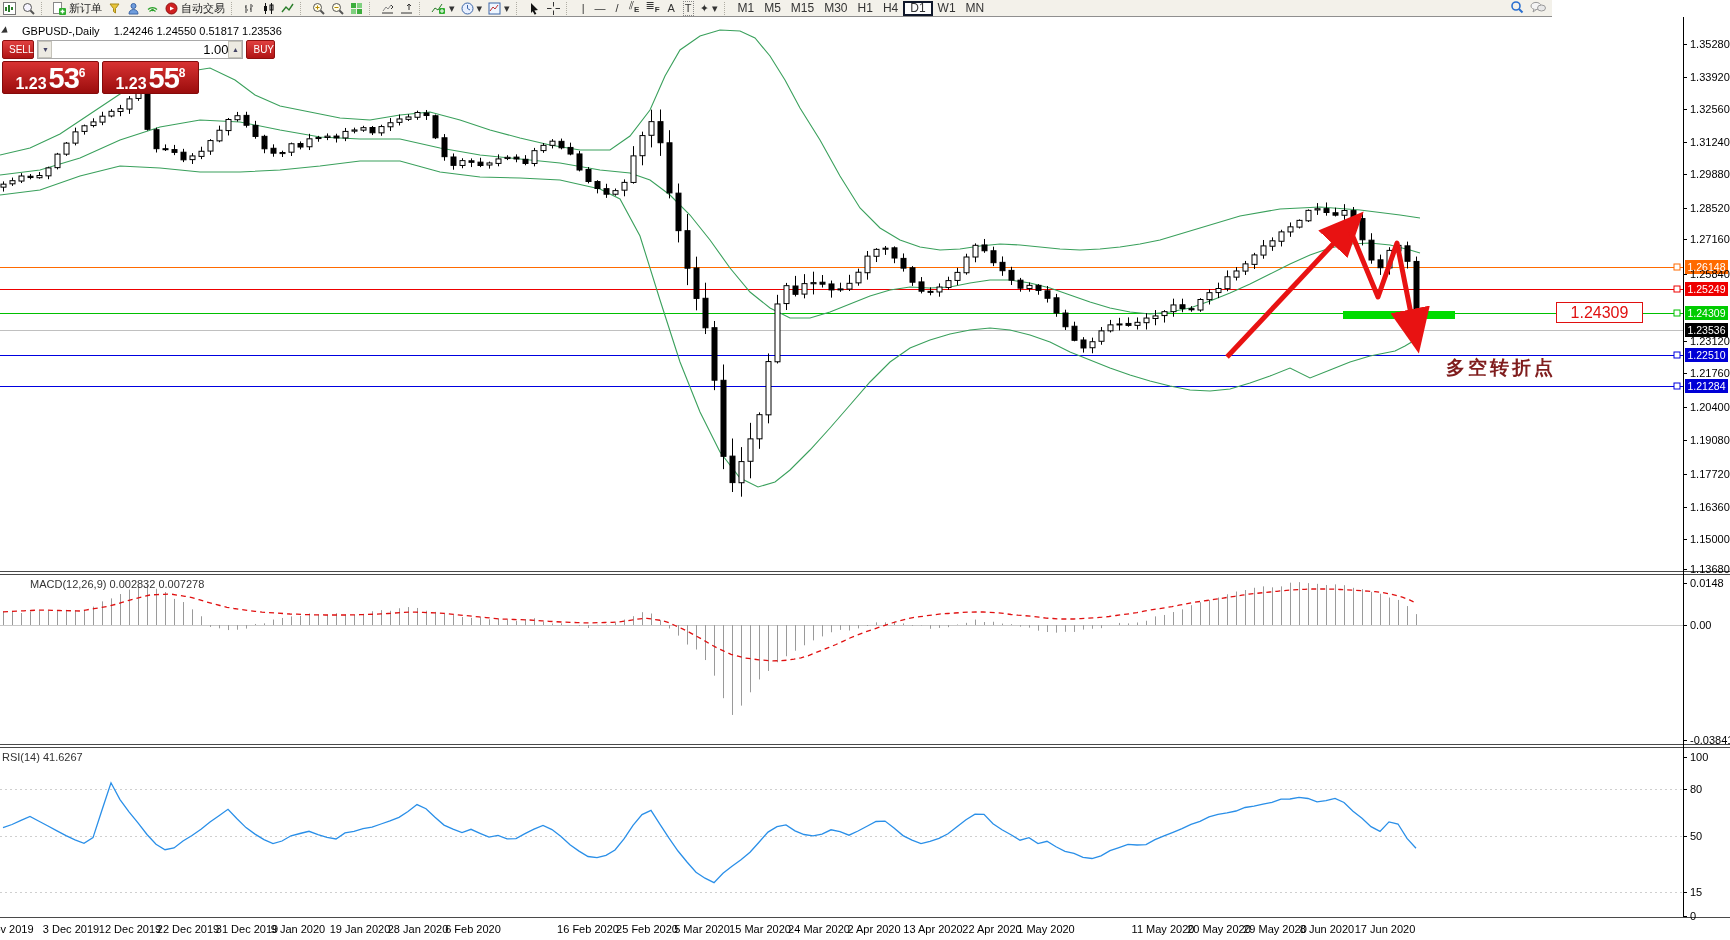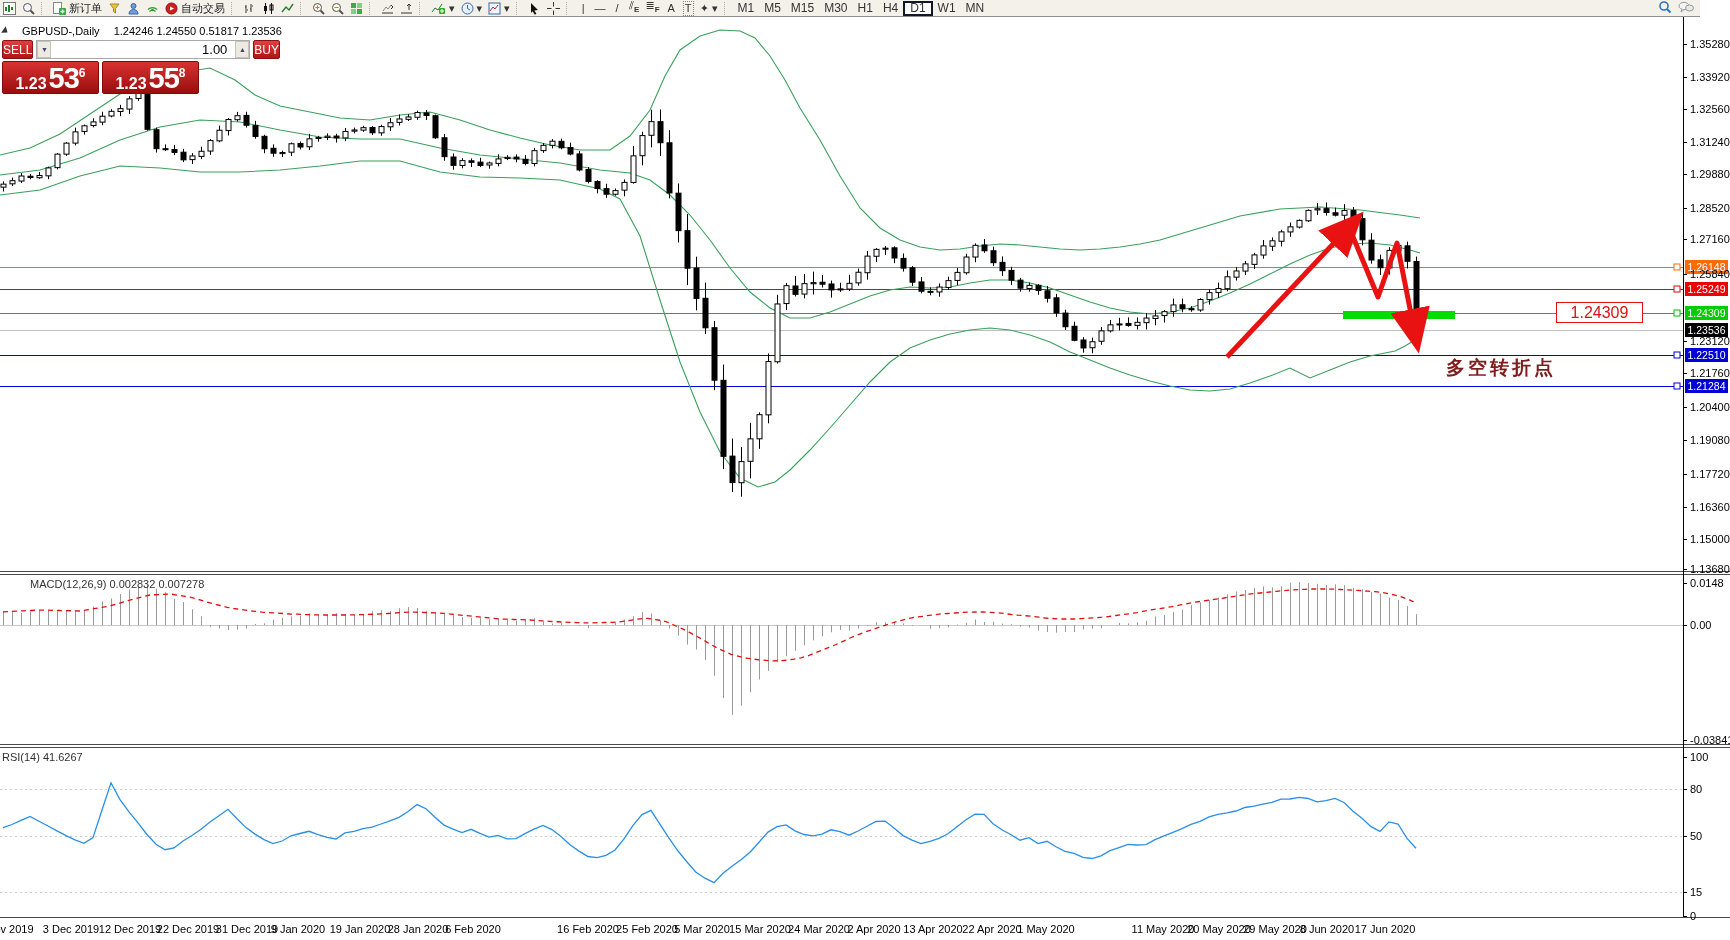--- a/index.html
+++ b/index.html
@@ -1,20 +1,20 @@
 <!DOCTYPE html>
 <html><head>
 <meta charset="utf-8">
 <style>
   * { box-sizing: border-box; margin: 0; padding: 0; }
   html,body { width:1730px; height:940px; overflow:hidden; background:#fff;
               font-family:"Liberation Sans", sans-serif; position:relative; }
 
   
-  .tb { position:absolute; left:0; top:0; width:1700px; height:17px;
+  .tb { position:absolute; left:0; top:0; width:1552px; height:17px;
         display:flex; align-items:center; background:#f3f1ea;
         border-bottom:1px solid #8f8f8f; z-index:10; font-size:11px; color:#222; }
   .tbtn { height:15px; min-width:17px; display:inline-flex; align-items:center;
           justify-content:center; gap:3px; padding:0 3px; cursor:default; }
   .tbtn svg { display:block; }
   .sep { width:6px; height:13px; border-left:1px dotted #b0aea4; margin:0 3px; }
   .tf { padding:0 5px; height:15px; display:inline-flex; align-items:center;
         color:#333; font-size:12px; }
   .tf.active { background:#fdfdfd; border:2px solid #0f172a; }
   .tb-right { margin-left:auto; display:flex; align-items:center; padding-right:6px; gap:6px; }
@@ -28,26 +28,26 @@
   .title-marker { width:0; height:0; border-left:5px solid #000; border-top:4px solid transparent;
                   border-bottom:4px solid transparent; transform:rotate(35deg); opacity:.8; }
   .ind-label { position:absolute; left:2px; z-index:5; font-size:11px; color:#333; }
   #macd-label { top:578px;padding-left:28px; }
   #rsi-label  { top:751px; }
 
   
   .panel { position:absolute; left:2px; top:40px; width:197px; z-index:6; }
   .row1 { display:flex; height:19px; align-items:stretch; }
   .btn-trade { width:46px; background:linear-gradient(#e04040,#b01414); color:#fff;
-               font-size:12px; display:flex; align-items:center; justify-content:center;
-               border-radius:2px; border:1px solid #8d0f0f; }
+               font-size:10px; display:flex; align-items:center; justify-content:center;
+               border-radius:2px; border:1px solid #8d0f0f;padding-left:6px; }
   .spinner { display:flex; flex:1; margin:0 3px; border:1px solid #a9a9a9; background:#fff; }
   .spin-btn { width:14px; background:#eceae2; color:#446; font-size:7px;
               display:flex; align-items:center; justify-content:center; border:1px solid #c5c3ba; }
-  .vol { flex:1; border:none; outline:none; text-align:right; font-size:13px; padding-right:8px;
+  .vol { flex:1; border:none; outline:none; text-align:right; font-size:13px; padding-right:0;
          font-family:"Liberation Sans",sans-serif; }
   .row2 { display:flex; gap:3px; margin-top:2px; height:33px; }
   .qbox { flex:1; background:linear-gradient(#d83232,#9b0d0d); border:1px solid #840a0a;
           border-radius:2px; color:#fff; display:flex; align-items:flex-end;
           justify-content:center; padding-bottom:1px; }
   .q-pre  { font-size:16px; font-weight:bold; margin-right:2px; line-height:16px; }
   .q-main { font-size:29px; font-weight:bold; line-height:28px; letter-spacing:-1px; }
   .q-sup  { font-size:12px; font-weight:bold; line-height:10px; margin-bottom:14px; }
 
   

